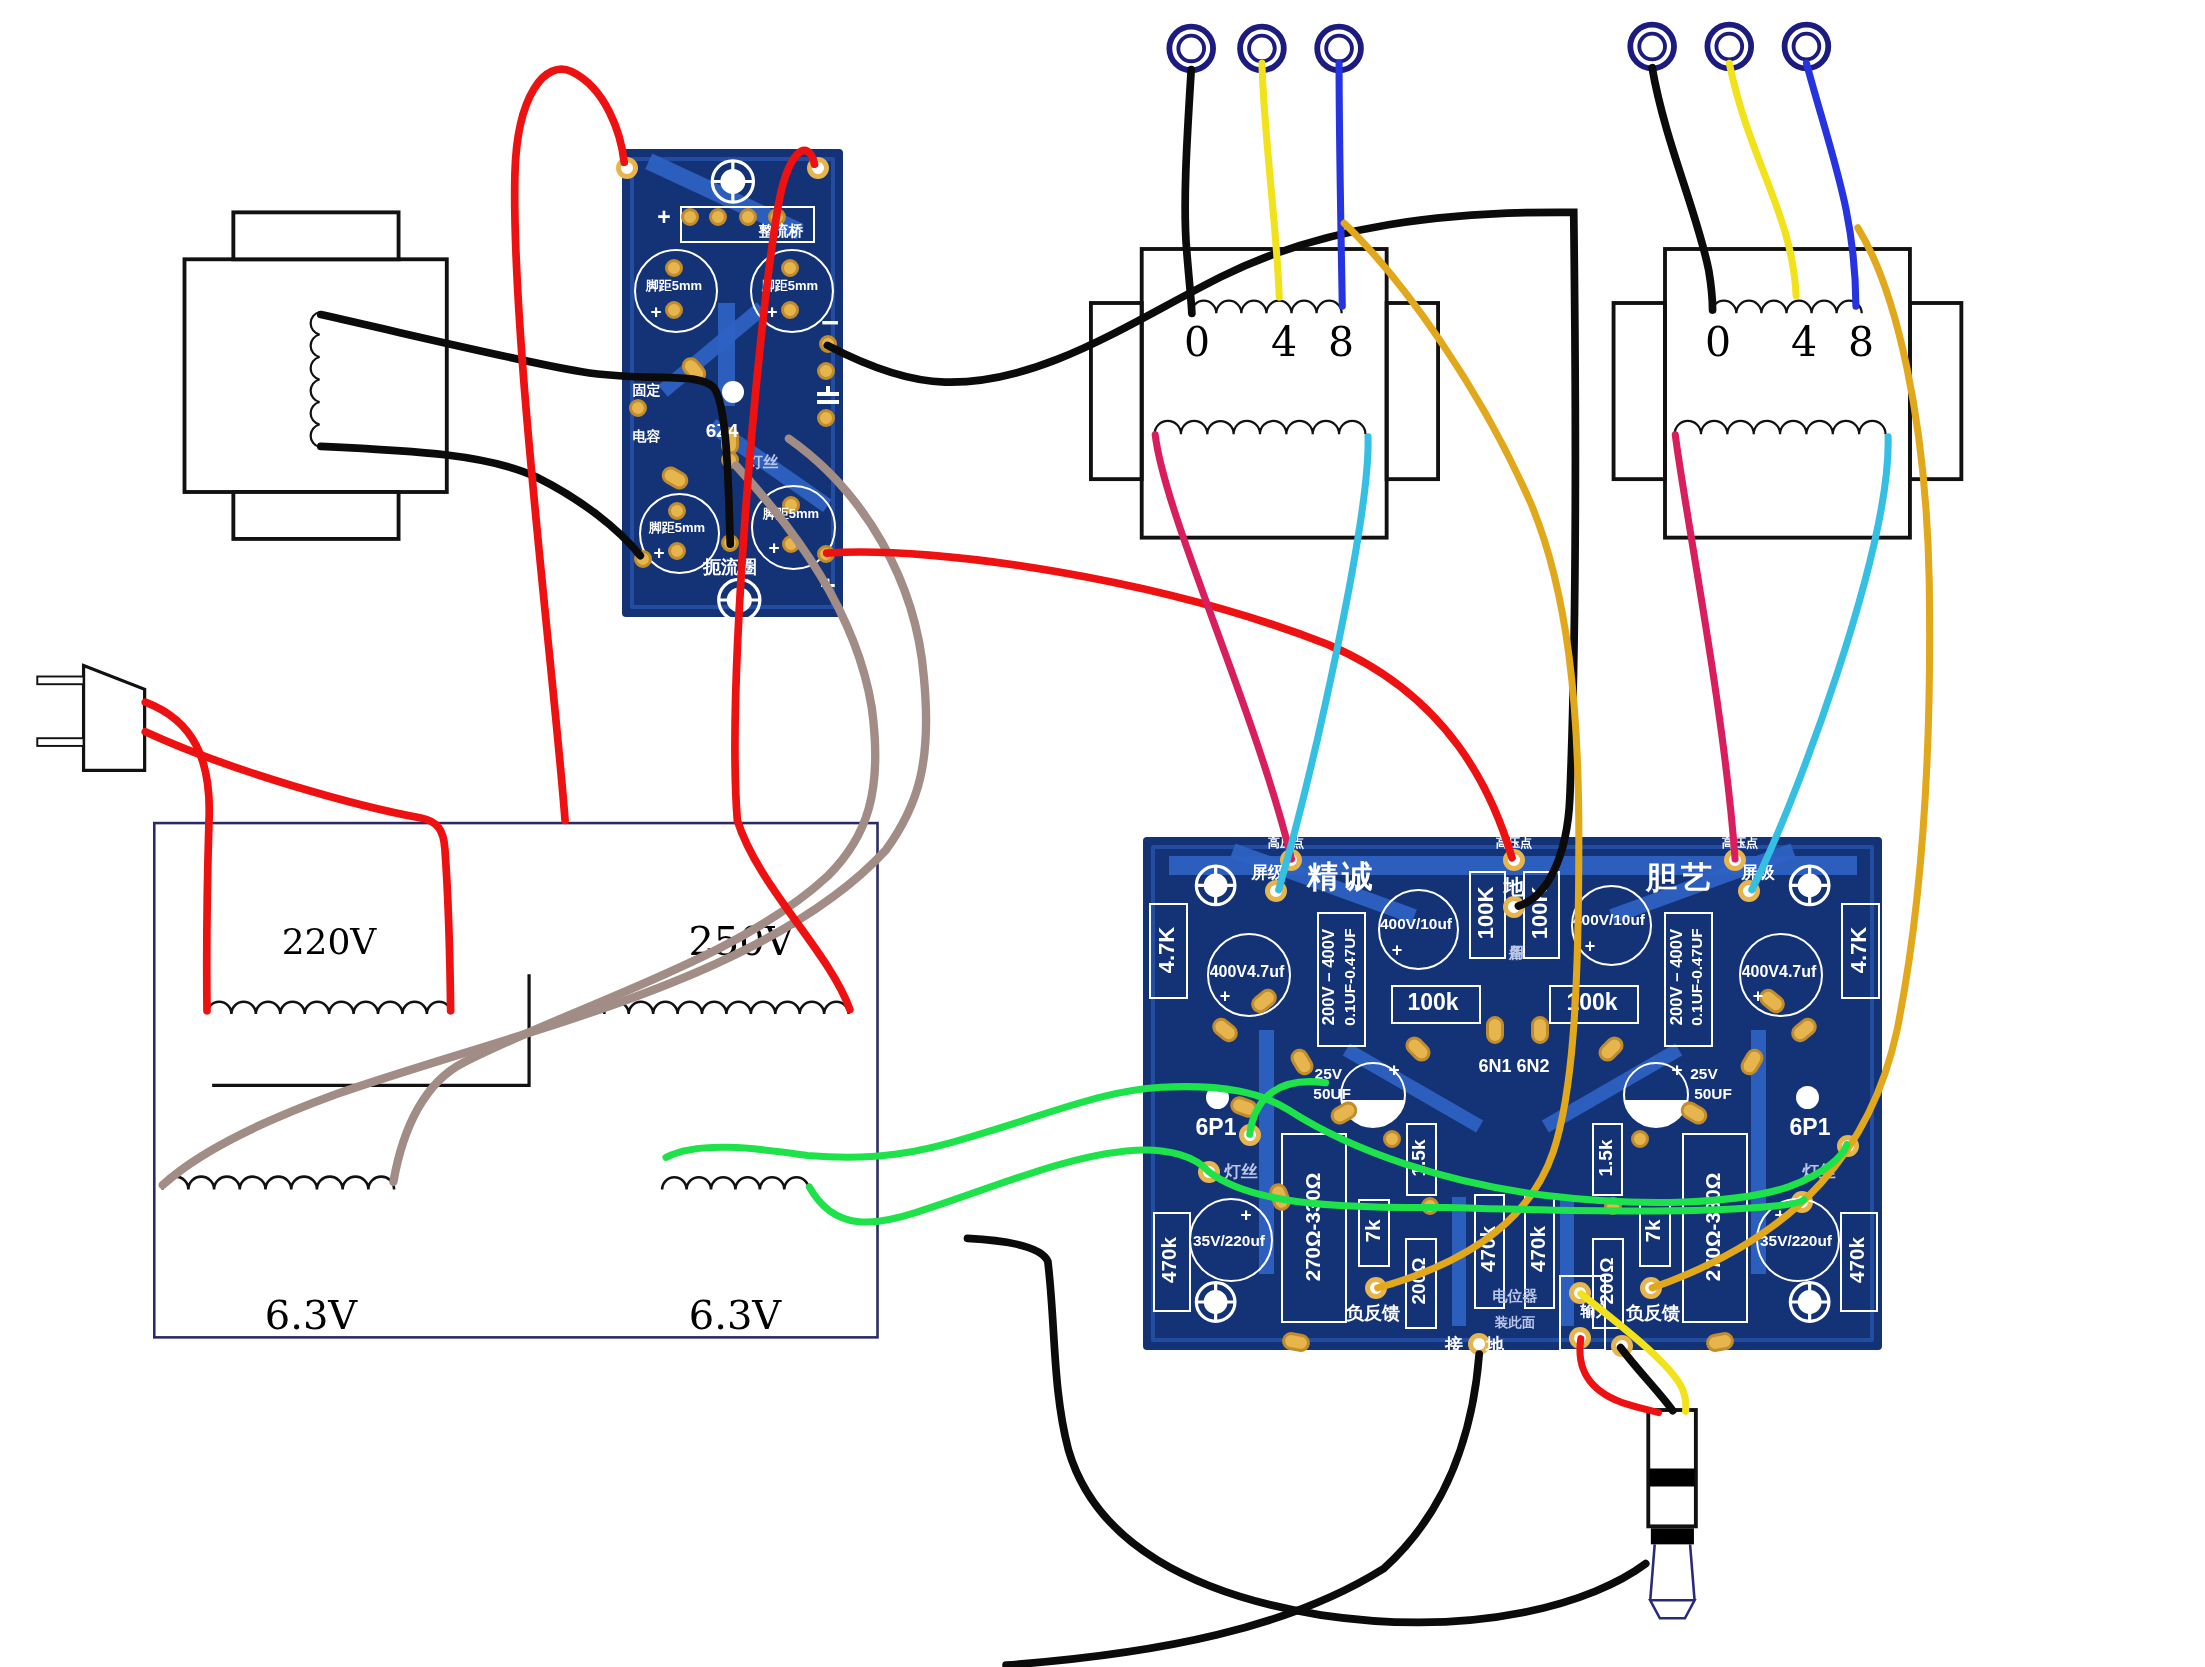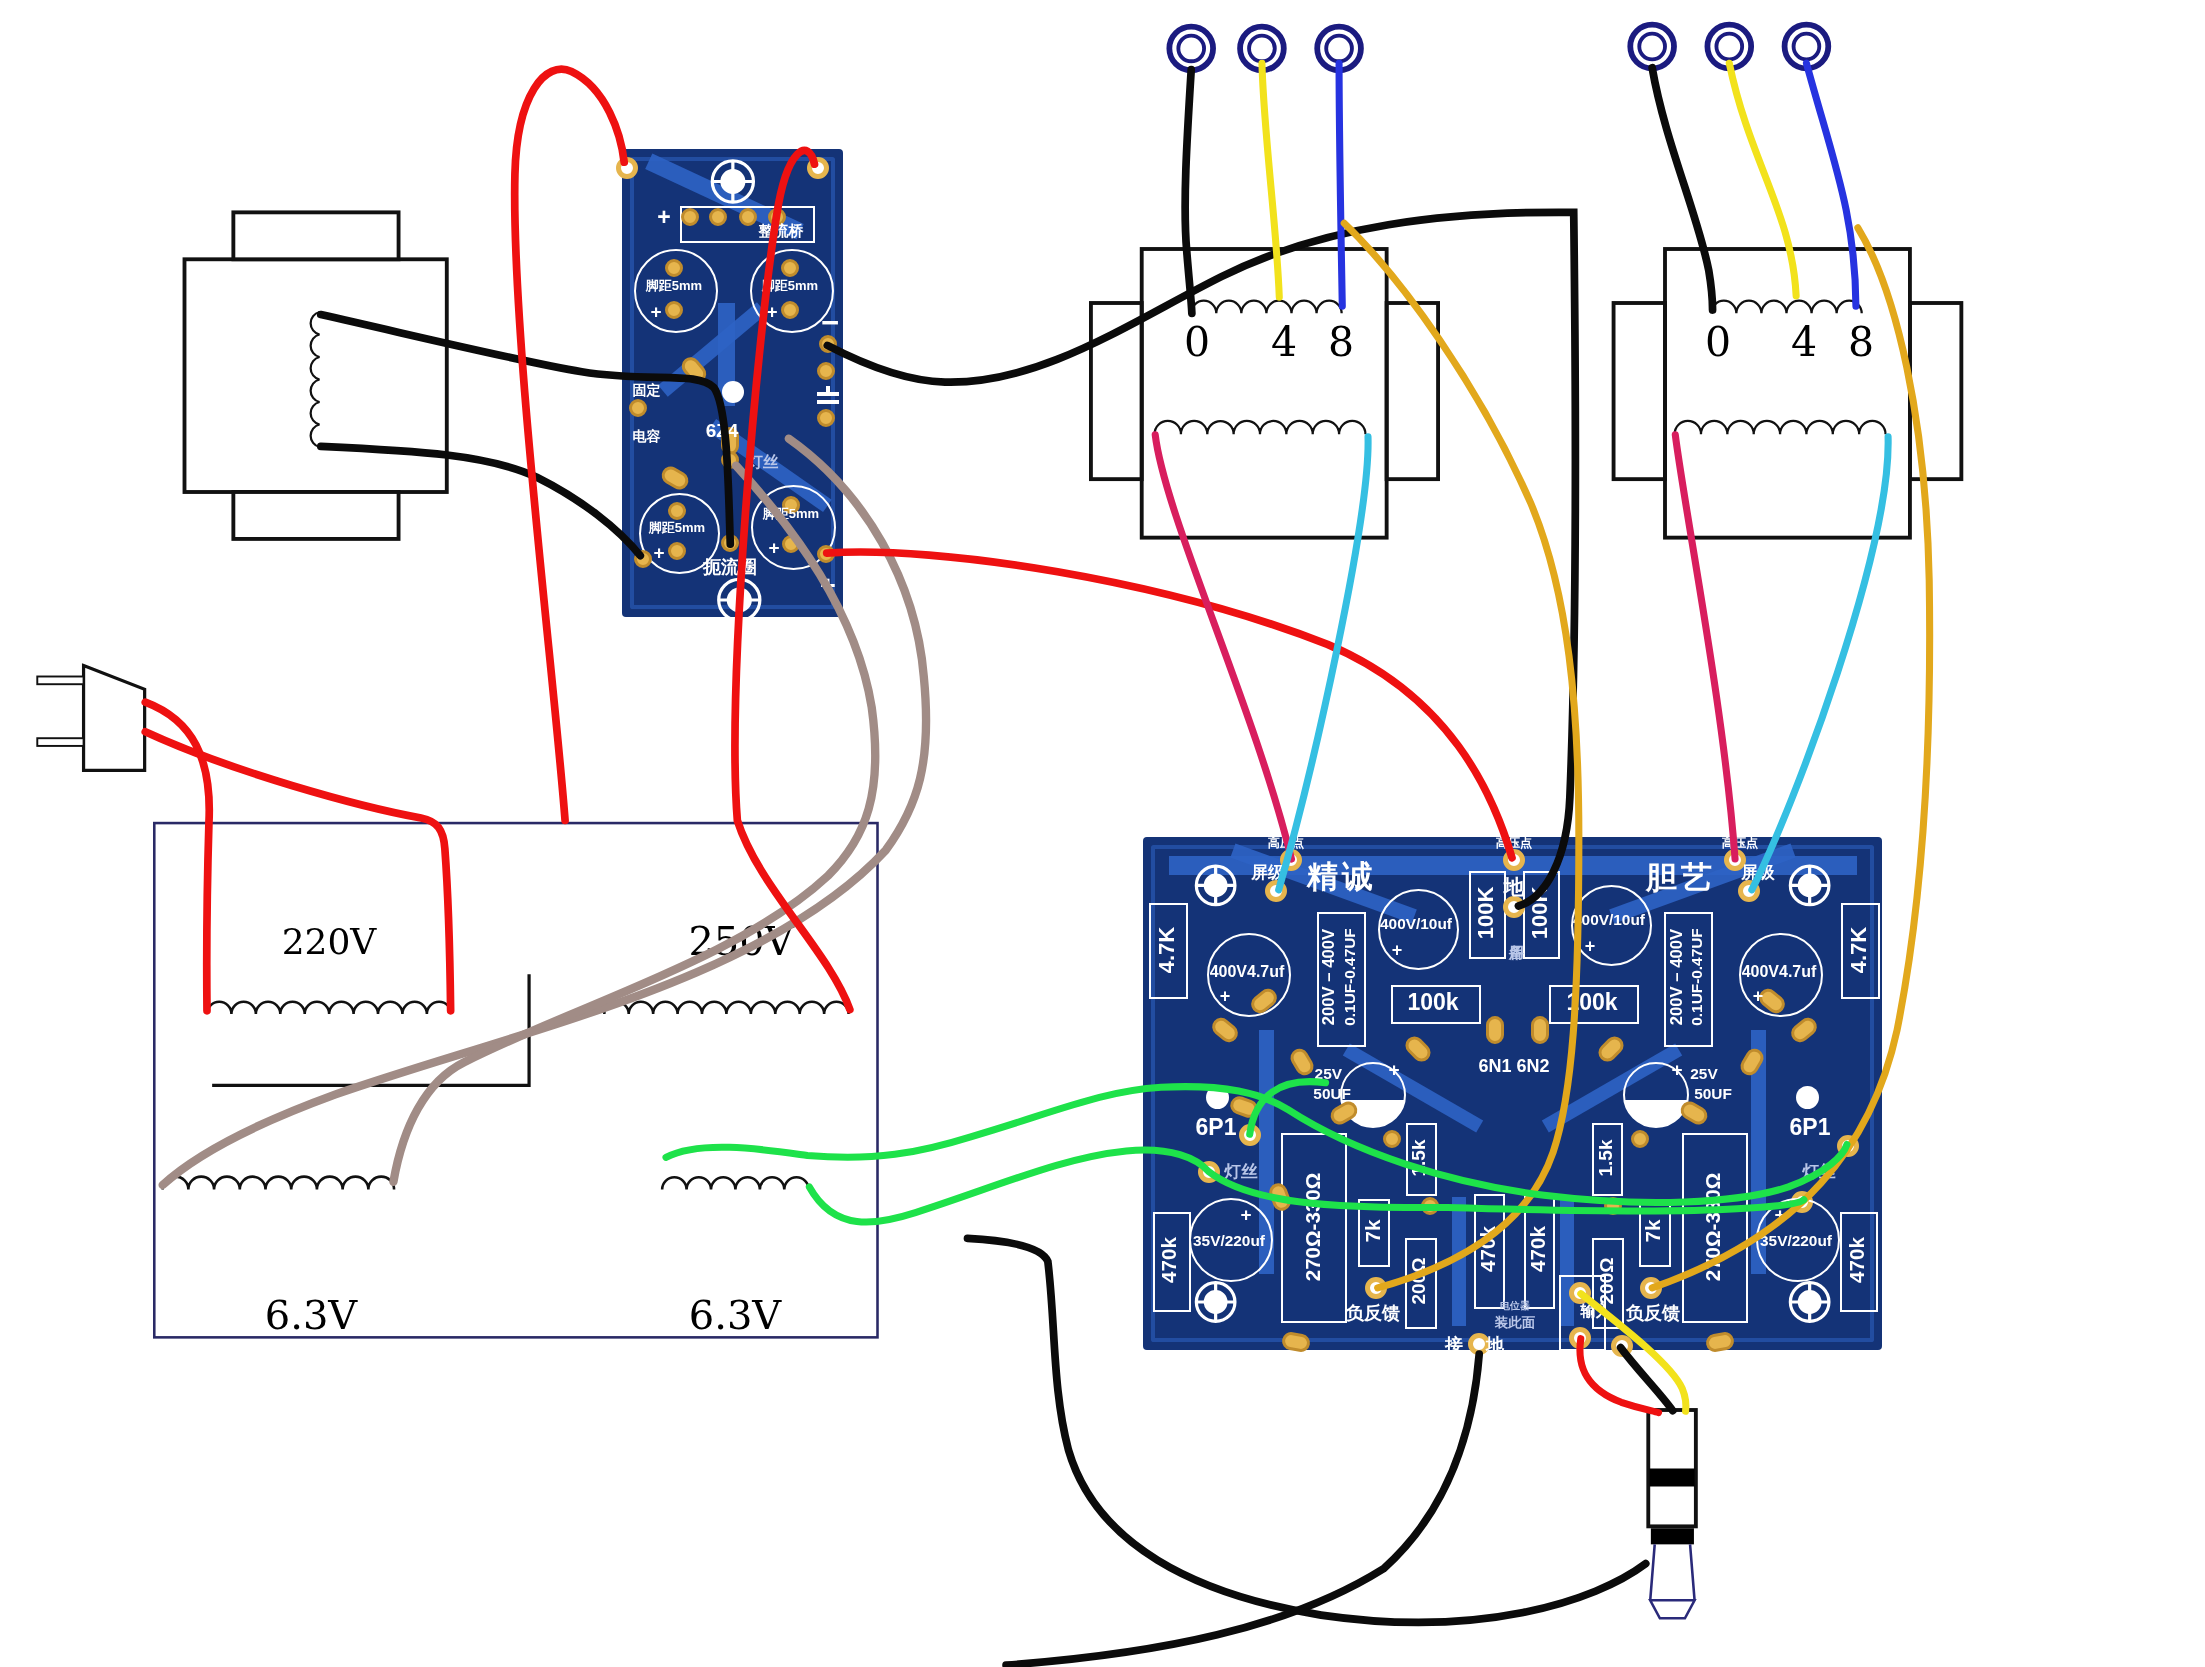--- a/index.html
+++ b/index.html
@@ -160,21 +160,21 @@
     <div class="box" style="left:9.6px;top:375px;width:34px;height:96px;"></div>
     <div class="vlbl" style="left:26px;top:423px;font-size:20.6px;">470k</div>
     <div class="box" style="left:331px;top:357px;width:27px;height:111px;"></div>
     <div class="vlbl" style="left:345px;top:412px;font-size:20.6px;">470k</div>
     <div class="circ" style="left:46px;top:361px;width:80px;height:80px;"></div>
     <div class="clbl" style="left:86px;top:404px;font-size:15.4px;">35V/220uf</div>
     <div class="clbl" style="left:103px;top:378px;font-size:19px;">+</div>
     <div class="clbl" style="left:230px;top:476px;font-size:18px;">负反馈</div>
     <div class="pad hole" style="left:222px;top:440px;"></div>
 
-    <div class="clbl dim" style="left:372px;top:469px;font-size:10px;">电位器</div>
+    <div class="clbl dim" style="left:372px;top:459px;font-size:15px;">电位器</div>
     <div class="clbl dim" style="left:372px;top:486px;font-size:13.5px;">装此面</div>
     <div class="clbl" style="left:336px;top:508px;font-size:18px;letter-spacing:9px;">接  地</div>
     <div class="pad hole" style="left:325px;top:496px;"></div>
     <div class="box" style="left:416px;top:438px;width:43px;height:72px;"></div>
     <div class="clbl" style="left:437px;top:474px;font-size:15.4px;margin-left:16px;">输入</div>
     <div class="pad hole" style="left:426px;top:445px;"></div>
     <div class="pad hole" style="left:426px;top:490px;"></div>
     <div class="pad hole" style="left:468px;top:498px;"></div>
 
     <div class="clbl" style="left:597px;top:6.4px;font-size:12.2px;">高压点</div>

